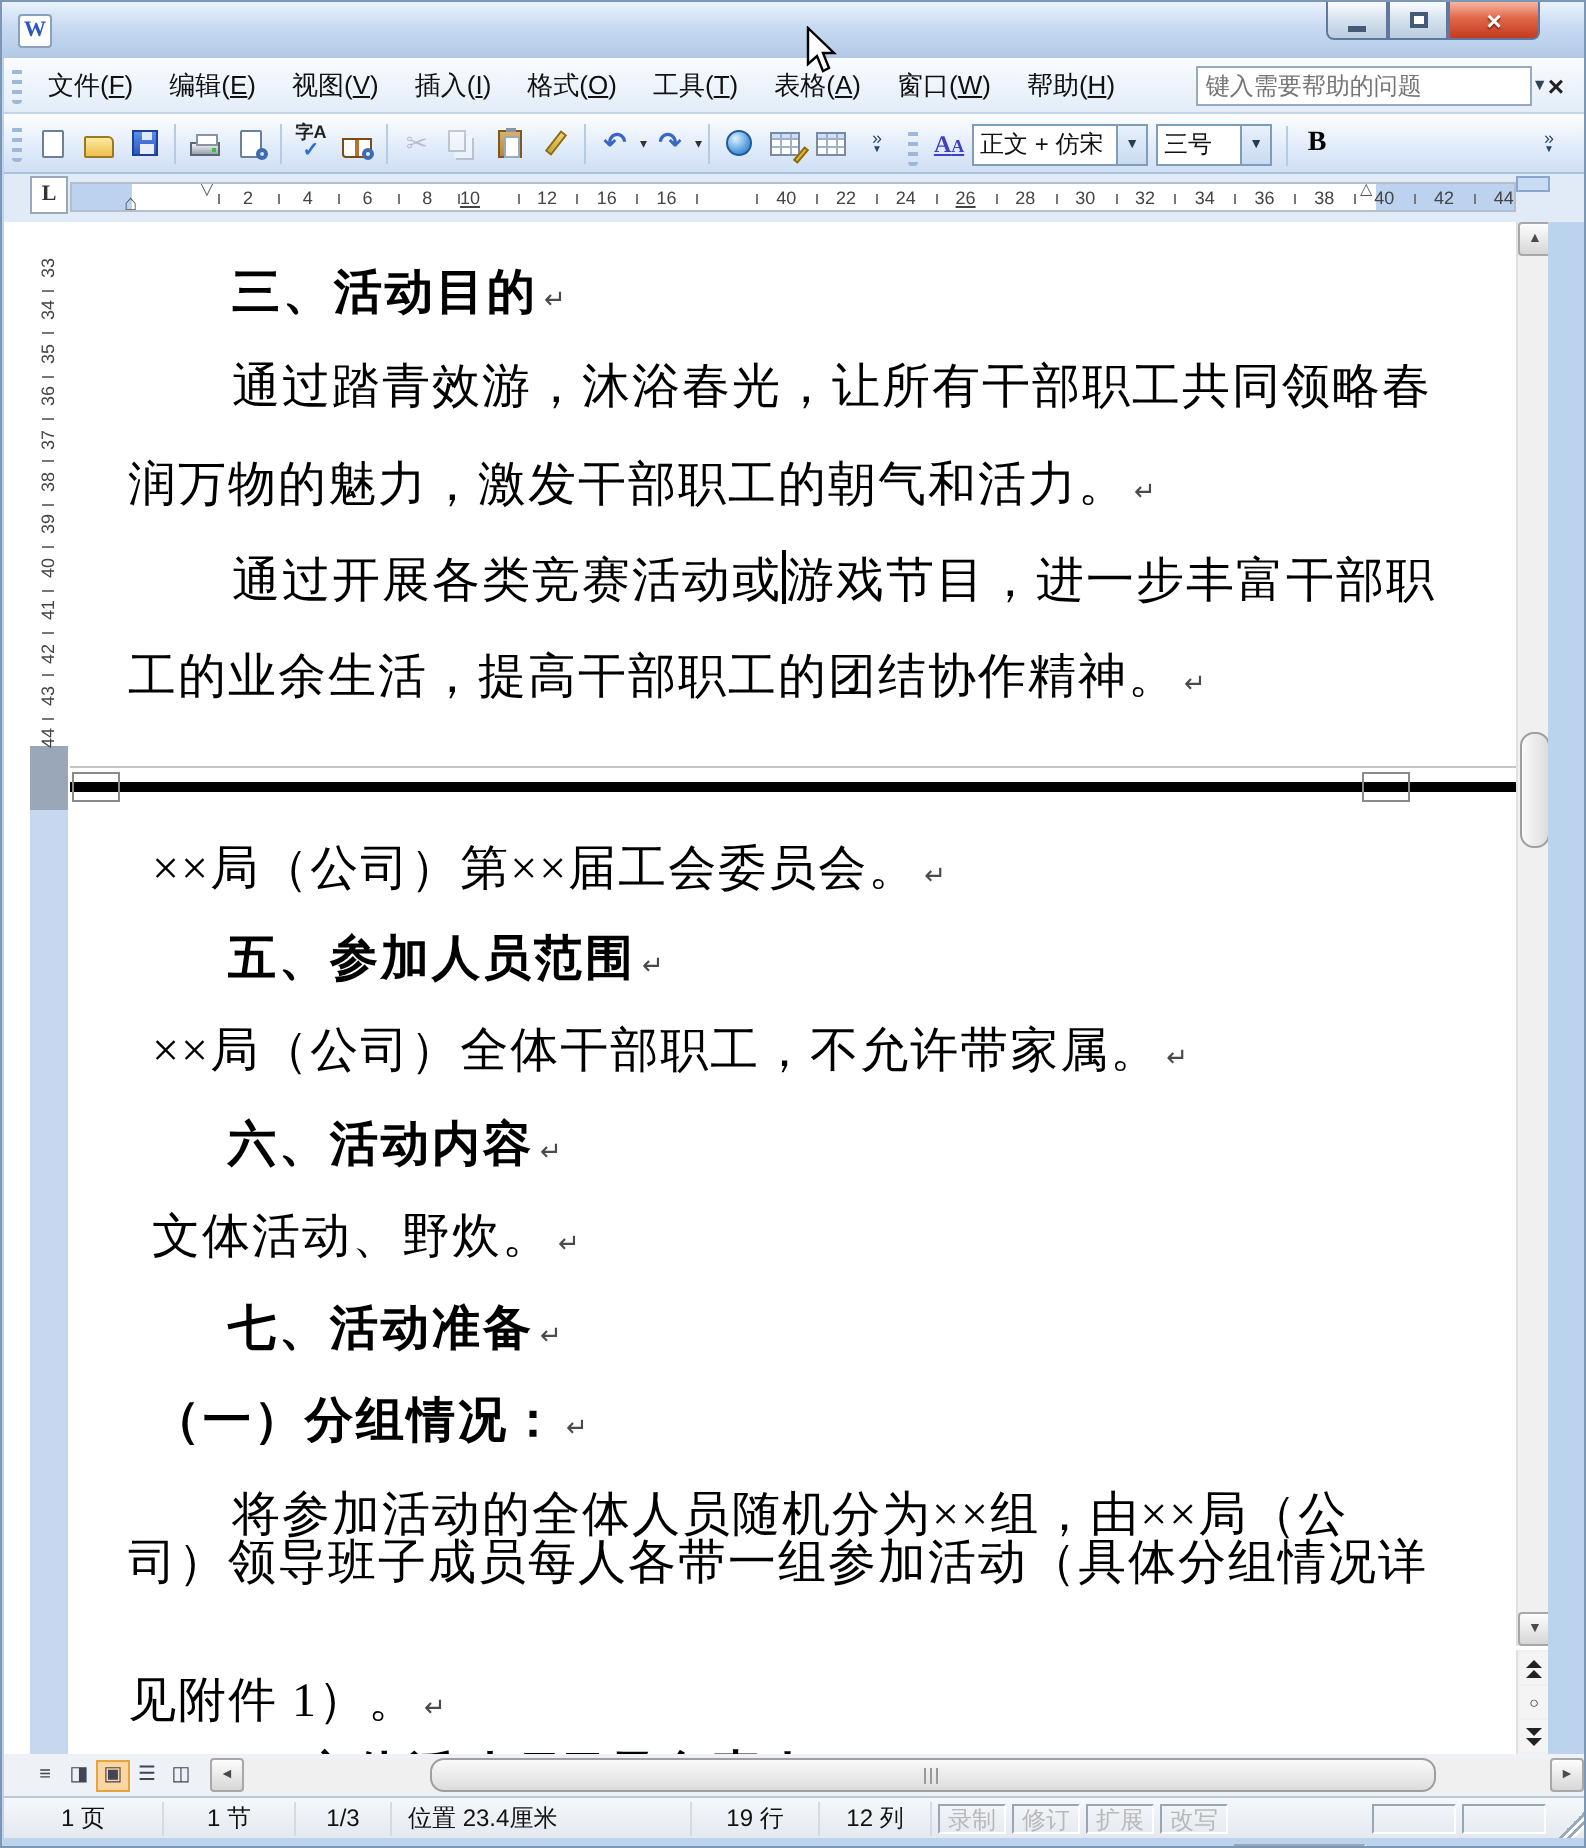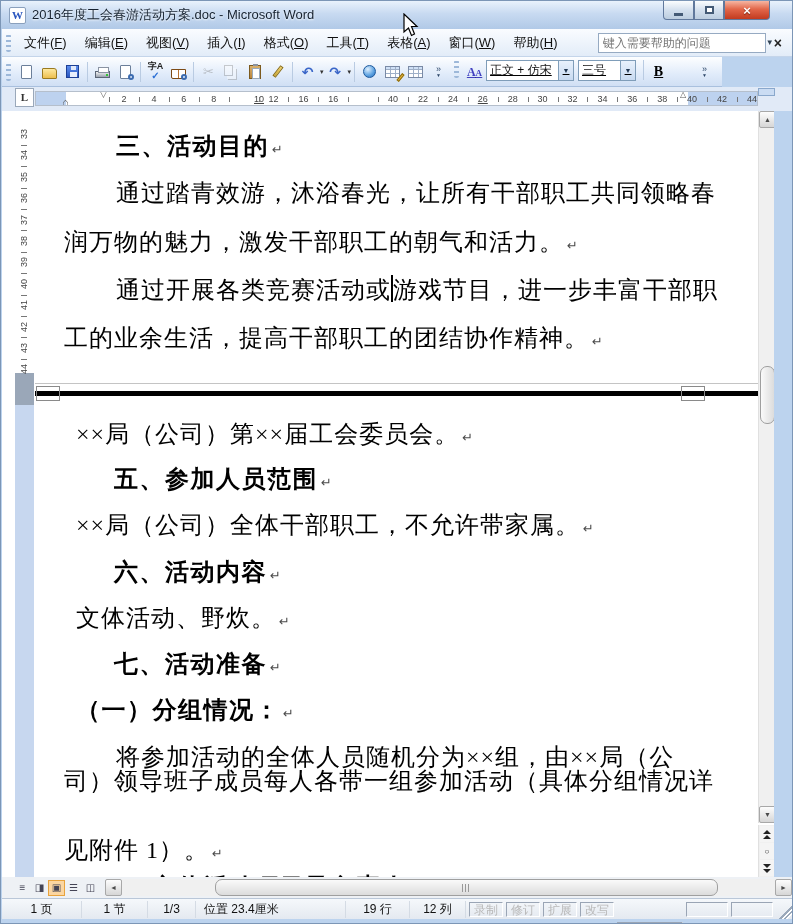--- a/index.html
+++ b/index.html
@@ -29,21 +29,21 @@
     background:repeating-linear-gradient(0deg,#9db8d9 0 2px,transparent 2px 5px);border-radius:2px;flex:none;}
   #menu-items{display:flex;align-items:center;}
   .menu-item{font-size:13px;color:#111;padding:4px 9px;white-space:nowrap;}
   .helpbox{margin-left:auto;width:168px;height:20px;background:#fff;border:1px solid #96aac2;
     display:flex;align-items:center;}
   .helpbox input{border:none;outline:none;flex:1;font-size:12px;padding:0 4px;color:#333;background:transparent;
     font-family:"Liberation Sans",sans-serif;}
   .hdd{font-size:8px;color:#345;padding:0 4px;}
   .mclose{font:bold 14px/1 "Liberation Sans";color:#222;padding:0 10px 0 8px;}
   
-  #toolbar{position:absolute;left:1px;top:56px;width:720px;height:30px;
+  #toolbar{position:absolute;left:1px;top:56px;width:790px;height:30px;
     background:linear-gradient(#fdfeff,#e0ebfa 60%,#d0dff4);border-bottom:1px solid #a9c0de;
     display:flex;align-items:center;}
   .tbtn{width:23px;height:23px;display:flex;align-items:center;justify-content:center;position:relative;
     border-radius:2px;flex:none;}
   .tbtn.disabled{opacity:.4;filter:grayscale(1);}
   .tsep{width:1px;height:20px;background:#b9cbe2;margin:0 3px;flex:none;}
   .dd{font-size:7px;color:#333;margin-left:1px;}
   .splitbtn{display:flex;align-items:center;flex:none;}
   .ic{display:block;}
   .ic-page{width:11px;height:14px;background:#fff;border:1px solid #6b7f9a;border-radius:1px;}
@@ -74,21 +74,21 @@
     background:radial-gradient(circle at 35% 30%,#dff0ff,#5aa0e0 60%,#2a6ab8);}
   .ic-grid{width:15px;height:12px;border:1px solid #7a8aa5;background-color:#fff;
     background-image:repeating-linear-gradient(90deg,transparent 0 4px,#9fb0c8 4px 5px),
       repeating-linear-gradient(0deg,transparent 0 3px,#9fb0c8 3px 4px),
       linear-gradient(#cfe0f6 0 3px,#fff 3px);}
   .ic-pencil{position:absolute;right:2px;bottom:1px;width:3px;height:9px;background:#e8b43a;border:1px solid #8a6d14;transform:rotate(40deg);}
   .ic-chev{display:flex;flex-direction:column;align-items:center;font-size:9px;line-height:.8;color:#2c4668;}
   .ic-chev .vv{font-size:5px;}
   .ic-styles{font:bold 12px/1 "Liberation Serif",serif;color:#4040c0;text-decoration:underline;}
   .ic-styles span{font-size:9px;}
-  .fmt{display:flex;align-items:flex-start;flex:none;text-decoration:underline;}
+  .fmt{display:flex;align-items:flex-end;flex:none;}
   .combo{height:21px;background:#fff;border:1px solid #7f9db9;display:flex;align-items:center;margin-right:4px;flex:none;}
   .combo .cv{font-size:12px;color:#111;padding:0 3px;white-space:nowrap;overflow:hidden;flex:1;}
   .cbtn{width:15px;height:100%;border-left:1px solid #7f9db9;background:linear-gradient(#e8f1fc,#c8daf1);
     display:flex;align-items:center;justify-content:center;font-size:7px;color:#243a55;}
   .combo.w86{width:88px;}  .combo.w58{width:58px;}
   .boldb{font:bold 14px/1 "Liberation Serif",serif;color:#000;}
   .chevright{margin-left:auto;margin-right:6px;}
   
   #rulerzone{position:absolute;left:1px;top:86px;width:790px;height:24px;background:#e1eaf7;}
   .tabsel{position:absolute;left:13px;top:1px;width:19px;height:19px;background:#fff;border:1px solid #9aa8ba;
@@ -163,21 +163,20 @@
   
   #mouse-cursor{position:absolute;left:402px;top:12px;z-index:99;}
 </style>
 </head>
 <body>
 
 <div id="window">
 
   <div id="titlebar">
     <span class="appicon">W</span>
-    <span id="titletext">2016年度工会春游活动方案.doc - Microsoft Word</span>
     <div class="winbtns">
       <div class="wb min">
           <span class="minbar"></span>
         </div>
       <div class="wb max">
           <span class="maxbox"></span>
         </div>
       <div class="wb close">×</div>
     </div>
   </div>
@@ -297,21 +296,21 @@
   <div id="rulerzone">
     <div class="tabsel">L</div>
     <div id="hruler">
       <div class="hz" style="left:0;width:30px;"></div>
       <div class="hz" style="left:652px;width:71px;"></div>
       <div id="hruler-marks">
           <span class="hnum" style="left: 88px;">2</span>
           <span class="hnum" style="left: 117.9px;">4</span>
           <span class="hnum" style="left: 147.8px;">6</span>
           <span class="hnum" style="left: 177.7px;">8</span>
-          <span class="hnum" style="left: 223px; text-decoration: underline;">10</span>
+          <span class="hnum" style="left: 199px; text-decoration: underline;">10</span>
           <span class="hnum" style="left: 237.5px;">12</span>
           <span class="hnum" style="left: 267.4px;">16</span>
           <span class="hnum" style="left: 297.3px;">16</span>
           <span class="hnum" style="left: 327.2px; margin-top: 28px;">18</span>
           <span class="hnum" style="left: 357.1px;">40</span>
           <span class="hnum" style="left: 387px;">22</span>
           <span class="hnum" style="left: 416.9px;">24</span>
           <span class="hnum" style="left: 446.8px; text-decoration: underline;">26</span>
           <span class="hnum" style="left: 476.7px;">28</span>
           <span class="hnum" style="left: 506.6px;">30</span>

